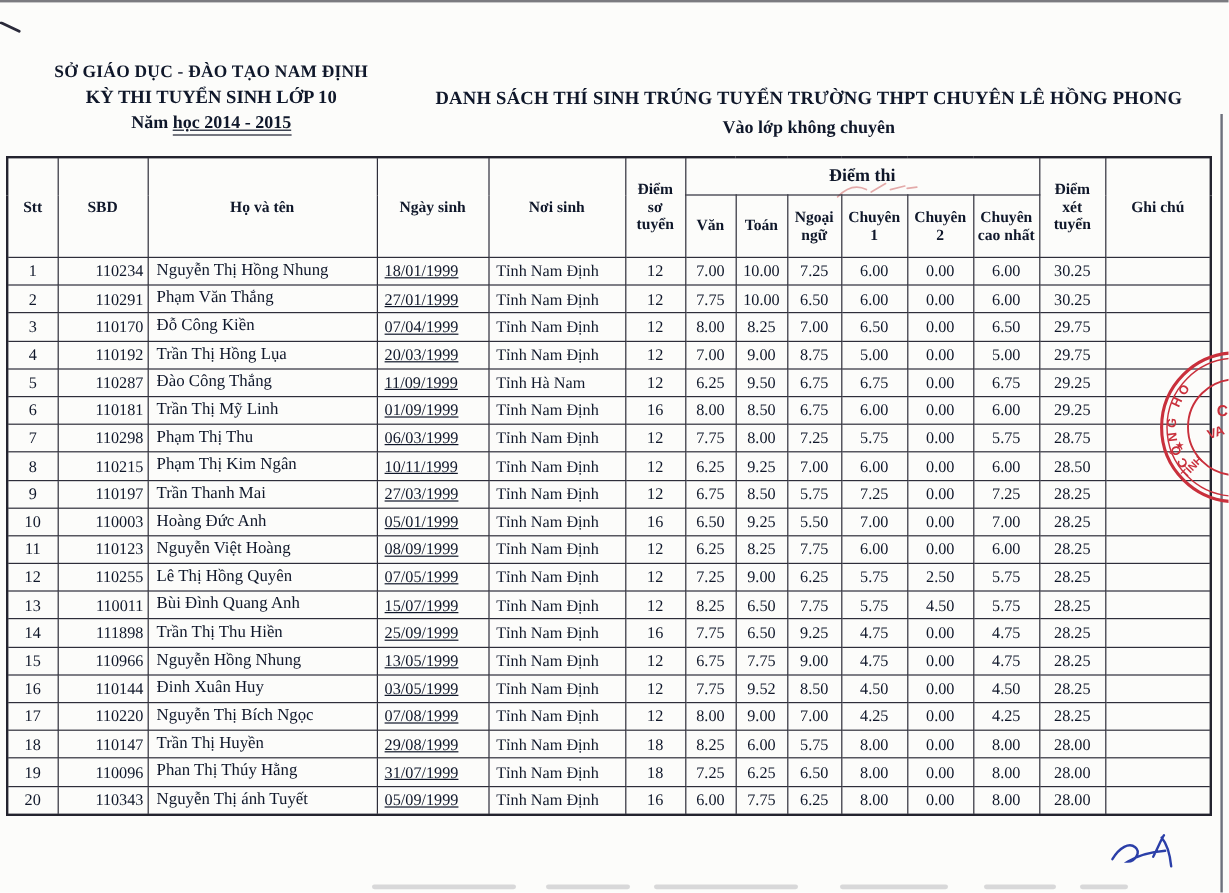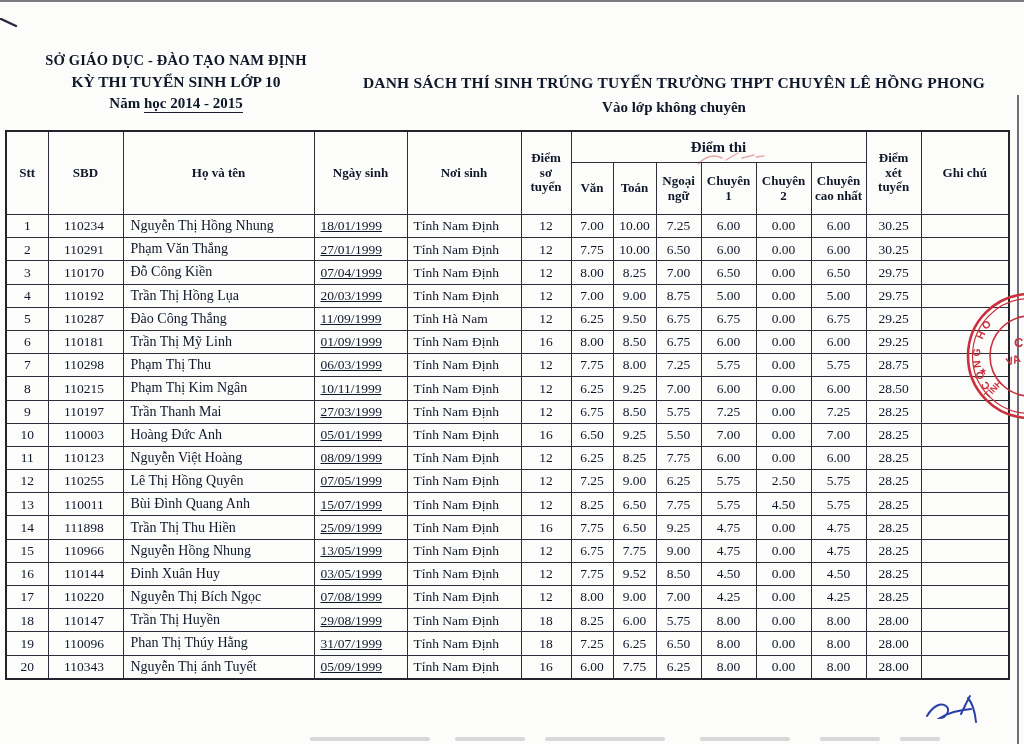--- a/index.html
+++ b/index.html
@@ -17,21 +17,21 @@
   .right-edge{position:absolute;left:1017px;top:95px;width:2px;height:649px;background:#3d4152;opacity:.75;}
   .bottom-smudge{position:absolute;top:737px;height:4px;background:#b9b9bd;opacity:.55;border-radius:2px;}
   .bm1{left:310px;width:120px;} .bm2{left:455px;width:70px;} .bm3{left:545px;width:120px;}
   .bm4{left:700px;width:90px;} .bm5{left:820px;width:60px;} .bm6{left:900px;width:40px;}
 
   
   .org-block{position:absolute;left:28px;top:52px;width:296px;text-align:center;font-weight:bold;}
   .org-line1{font-size:14.5px;letter-spacing:.2px;}
   .org-line2{font-size:15.5px;margin-top:4px;}
   .org-line3{font-size:15px;margin-top:4px;}
-  .org-line3 .u{border-bottom:1.6px solid #1d2130;padding-bottom:1px;}
+  .org-line3 .u{border-bottom:1.6px solid #1d2130;padding-bottom:1px;text-decoration:underline;}
   .title-block{position:absolute;left:344px;top:74px;width:660px;text-align:center;font-weight:bold;}
   .doc-title{font-size:15.5px;letter-spacing:.2px;}
   .doc-subtitle{font-size:15px;margin-top:7px;}
 
   
   table.roster{
     position:absolute;left:5px;top:130px;
     width:1003px;table-layout:fixed;
     border-collapse:collapse;
     font-size:13.5px;
@@ -42,21 +42,21 @@
     overflow:hidden;
     vertical-align:middle;
   }
   .roster{border:2px solid #23232e;}
   .roster thead th{font-weight:bold;text-align:center;font-size:13px;line-height:1.12;}
   .roster th.h-diemthi{height:30px;font-size:15px;}
   .roster thead tr.sub th{height:51px;}
   .roster tbody td{height:22.2px;line-height:1;}
   td.c-stt,td.c-so_tuyen,td.c-van,td.c-toan,td.c-ngoai_ngu,td.c-chuyen1,td.c-chuyen2,
   td.c-chuyen_cao_nhat,td.c-xet_tuyen{text-align:center;}
-  td.c-sbd{text-align:center;padding-left:0;}
+  td.c-sbd{text-align:right;padding-left:0;}
   td.c-name{text-align:left;padding-left:7px;font-size:14px;margin-top:40px;}
   td.c-dob{text-align:left;padding-left:6px;text-decoration:underline;}
   td.c-pob{text-align:left;padding-left:6px;}
   td.c-ghi_chu{}
 
   
   .stamp-svg{position:absolute;left:950px;top:285px;}
   
   .red-scribble{position:absolute;left:692px;top:148px;opacity:.5;}
   

